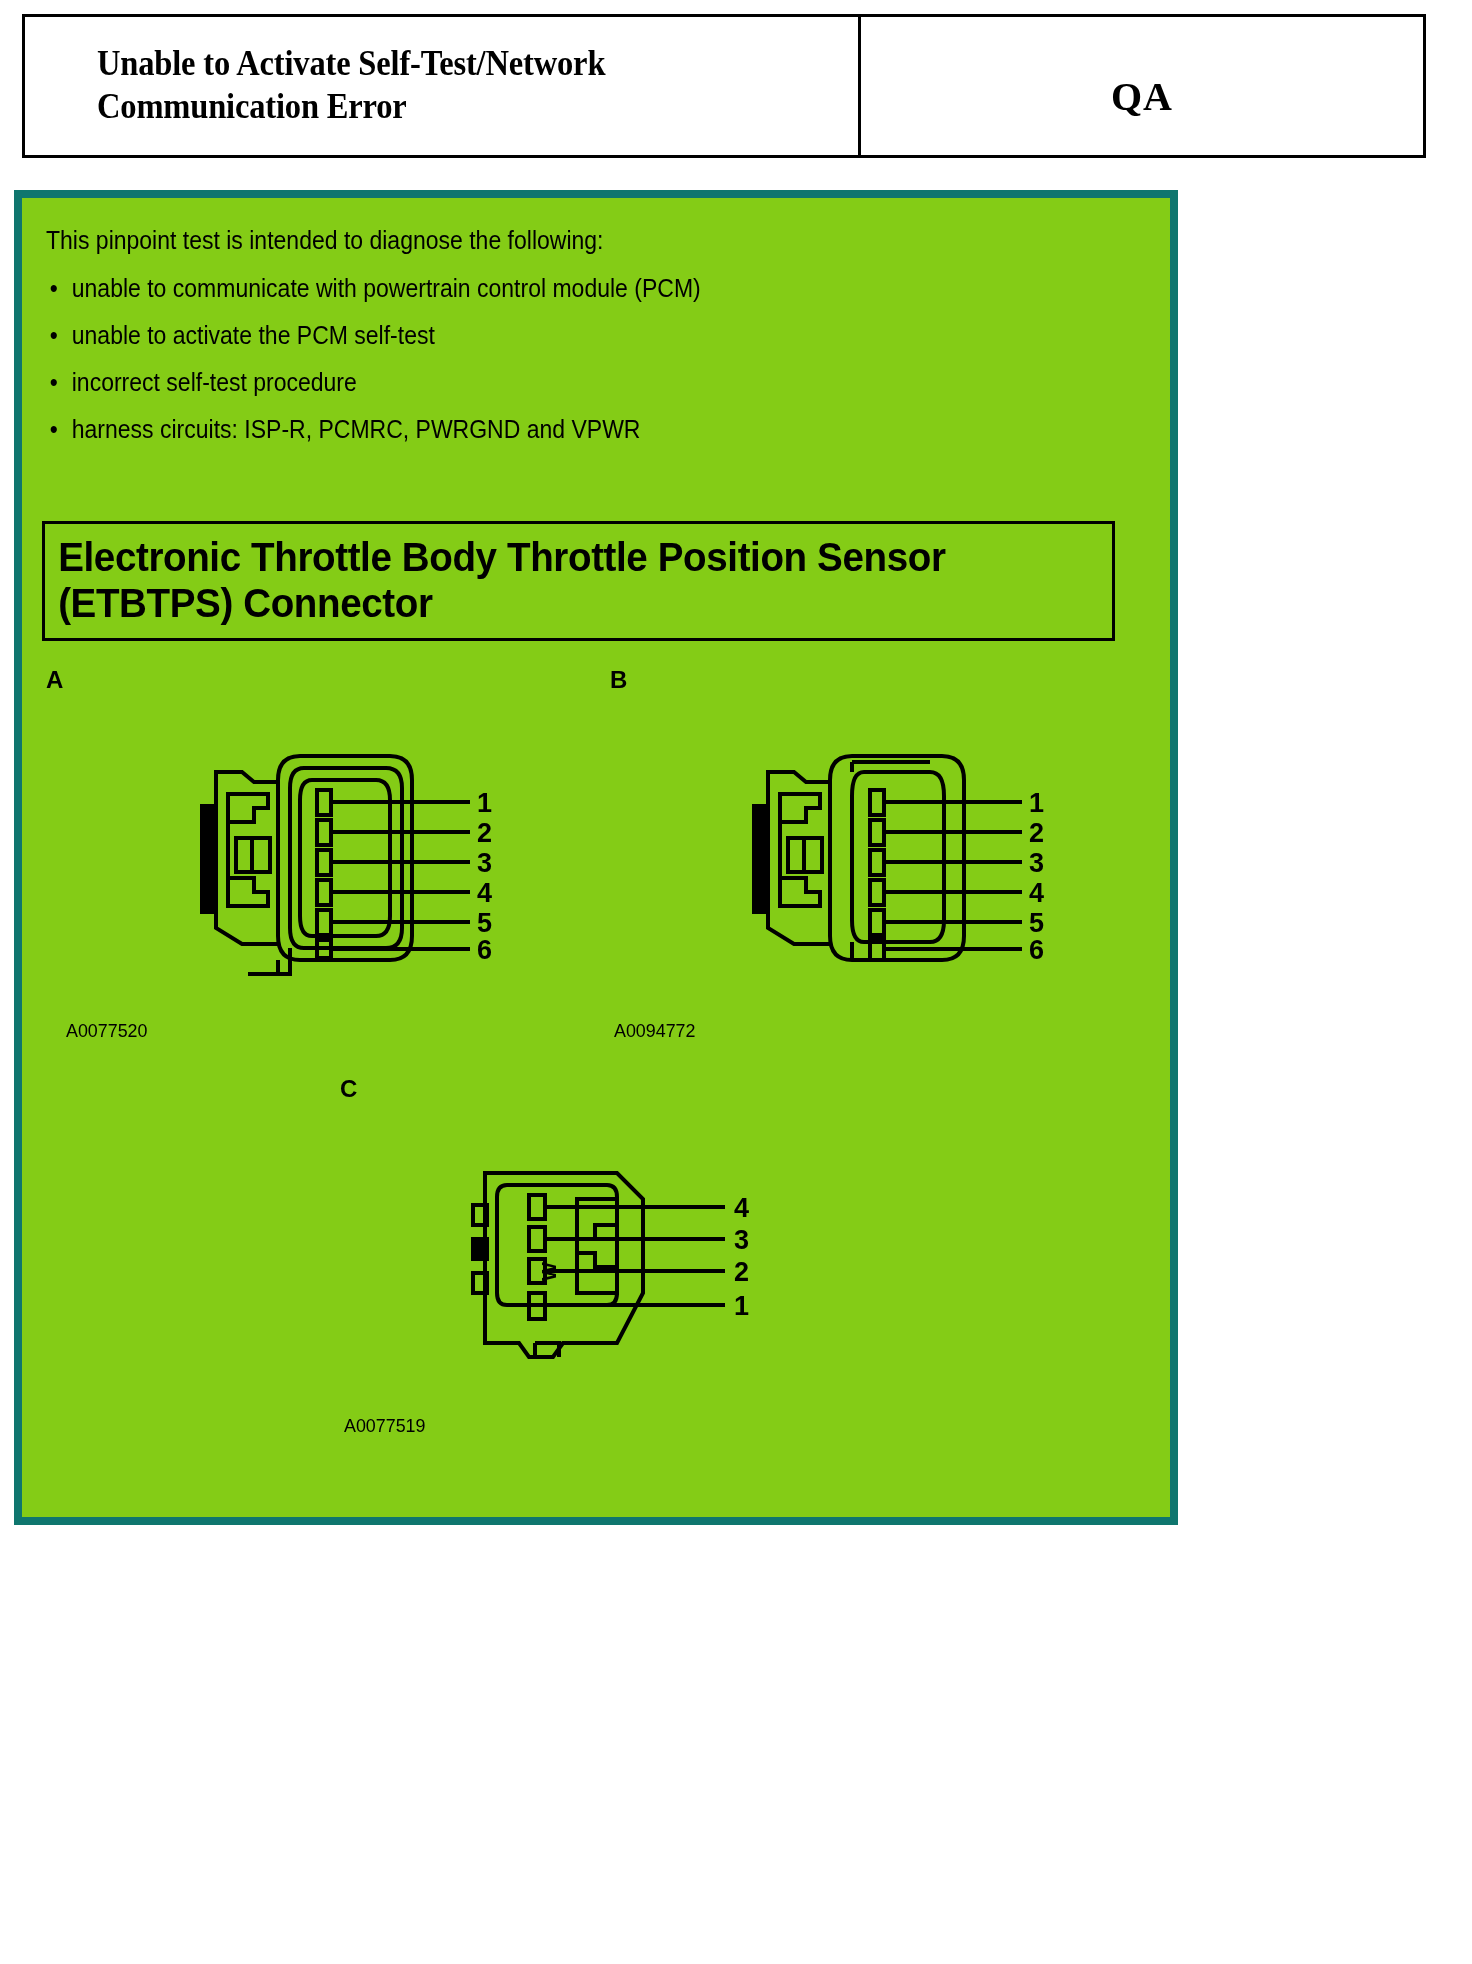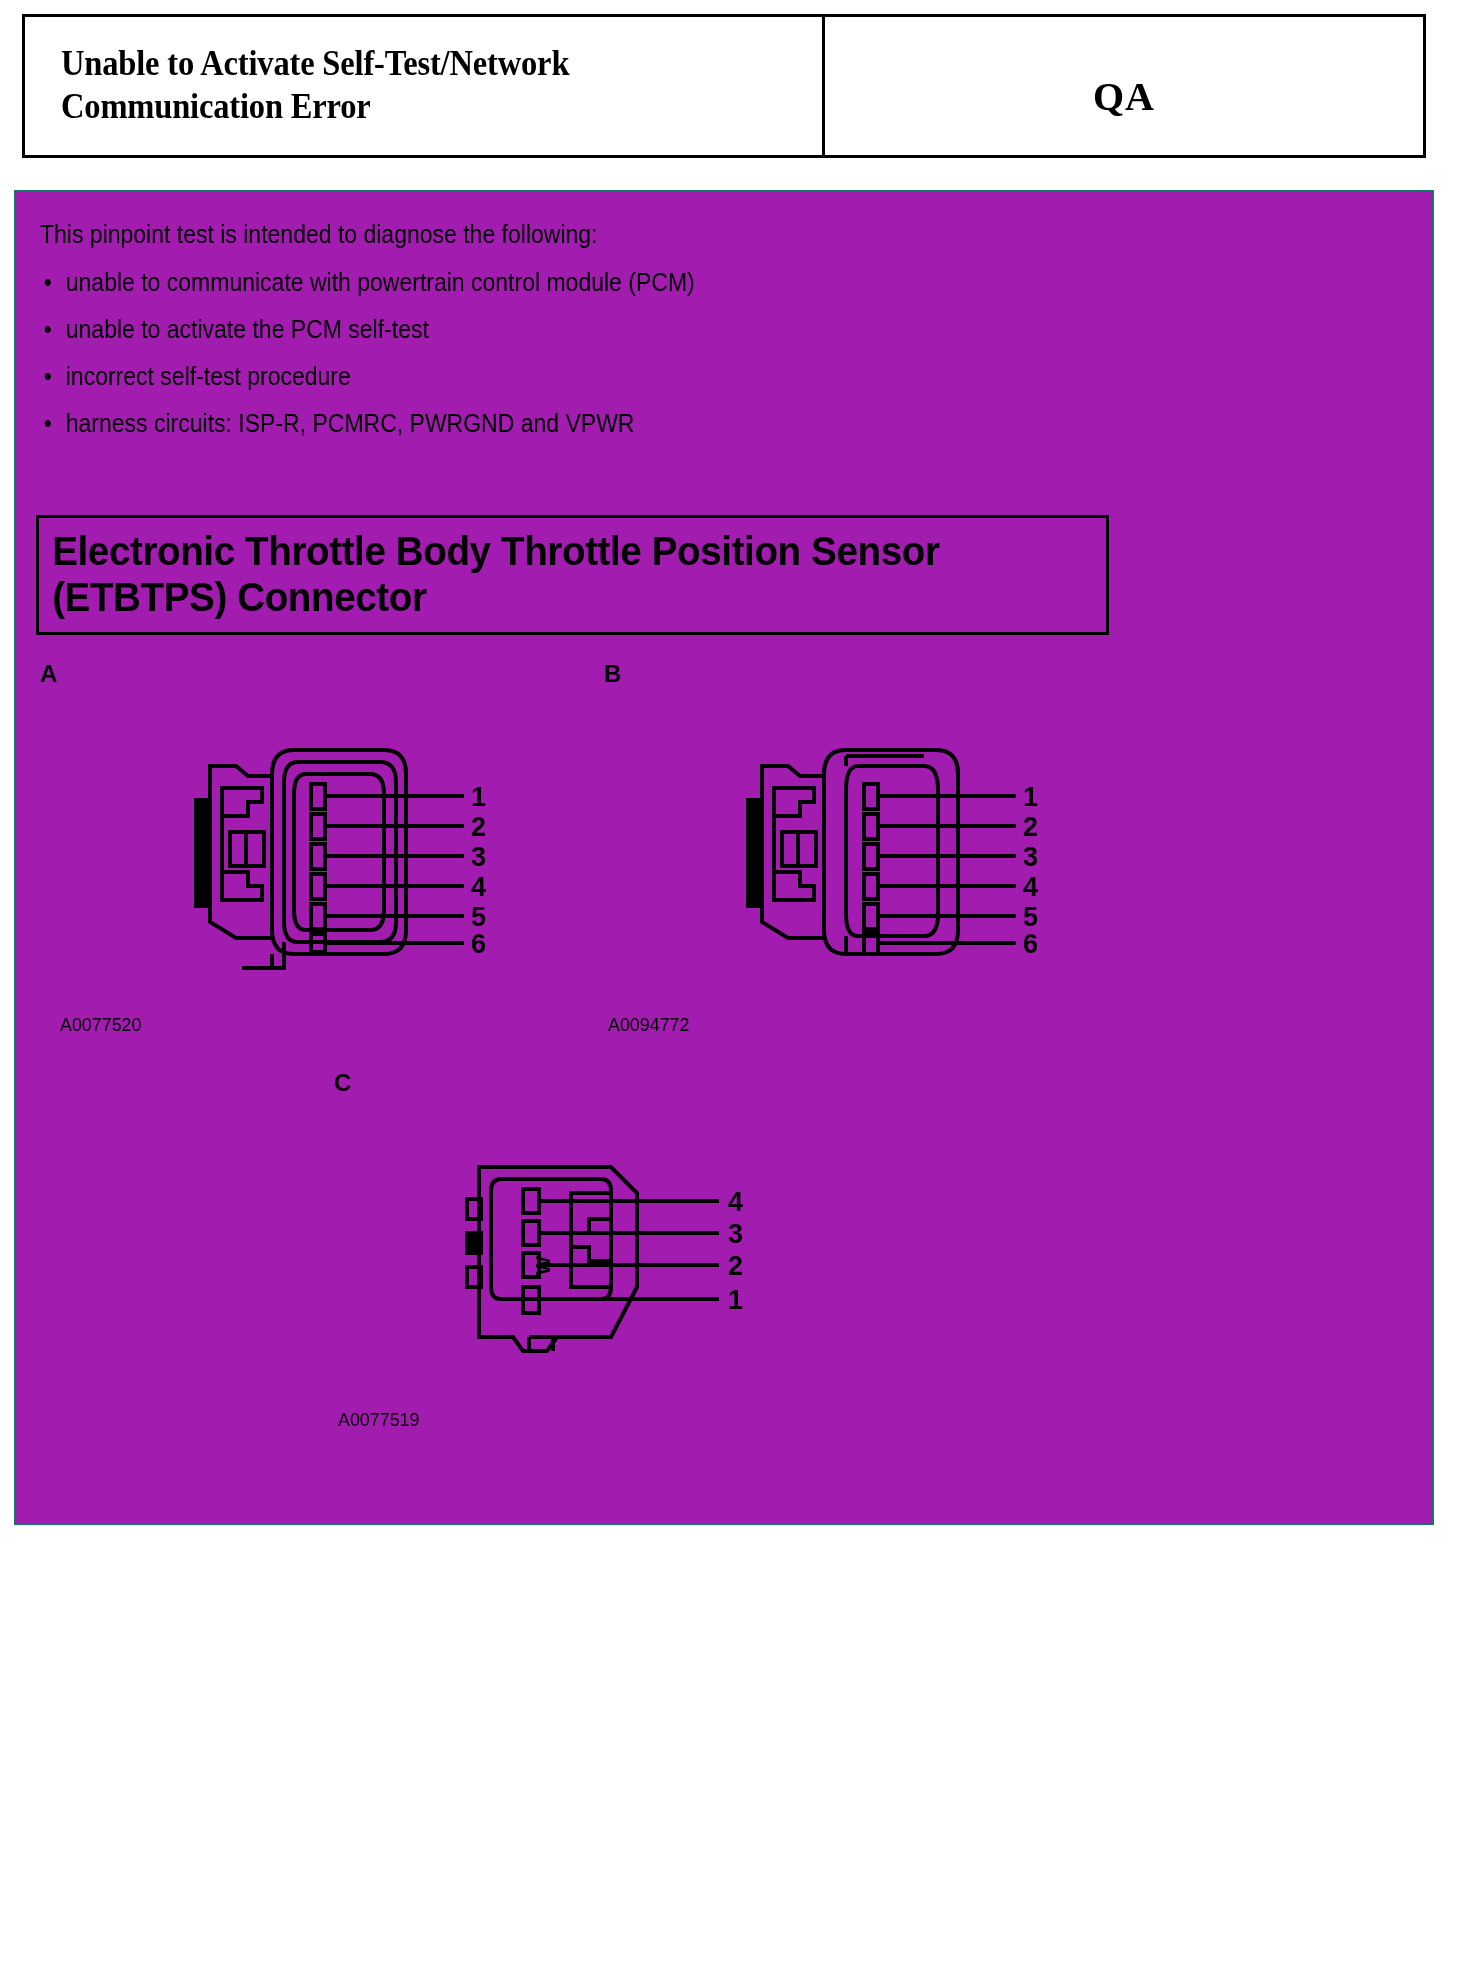--- a/index.html
+++ b/index.html
@@ -1,28 +1,28 @@
 <!DOCTYPE html>
 <html><head>
 <meta charset="utf-8">
 <style>
   html,body{margin:0;padding:0;background:#ffffff;}
   body{width:1472px;height:1964px;position:relative;font-family:"Liberation Sans",sans-serif;color:#000;}
 
   .page{position:absolute;left:0;top:0;width:1472px;height:1964px;background:#fff;}
 
   
-  .header-box{position:absolute;left:22px;top:14px;width:1404px;height:144px;border:3px solid #000;box-sizing:border-box;display:flex;}
+  .header-box{position:absolute;left:22px;top:14px;width:1404px;height:144px;border:3px solid #000;box-sizing:border-box;display:flex;padding-left:36px;}
   .header-title-cell{flex:0 0 800px;box-sizing:border-box;border-right:3px solid #000;display:flex;align-items:center;padding-left:36px;}
   .header-title{font-family:"Liberation Serif",serif;font-weight:bold;font-size:35px;line-height:1.22;letter-spacing:-0.2px;transform:scaleX(0.93);transform-origin:left center;}
   .header-code-cell{flex:1;display:flex;align-items:center;justify-content:center;margin-top:20px;}
   .header-code{font-family:"Liberation Serif",serif;font-weight:bold;font-size:40px;letter-spacing:1px;}
 
   
-  .body-box{position:absolute;left:14px;top:190px;width:1420px;height:1335px;border:2px solid #0f766e;box-sizing:border-box;background:#a21caf;}
+  .body-box{position:absolute;left:14px;top:190px;width:1164px;height:1335px;border:8px solid #0f766e;box-sizing:border-box;background:#84cc16;}
 
   .intro{position:absolute;left:24px;top:28px;font-size:25px;transform:scaleX(0.92);transform-origin:left top;white-space:nowrap;}
 
   .bullets{position:absolute;left:24px;top:76px;width:1100px;}
   .bullet{position:relative;padding-left:28px;font-size:25px;margin-bottom:18px;transform:scaleX(0.92);transform-origin:left top;white-space:nowrap;}
   .bullet .dot{position:absolute;left:4px;top:0px;font-size:25px;line-height:inherit;}
 
   
   .section-box{position:absolute;left:20px;top:323px;width:1073px;height:120px;border:3px solid #000;box-sizing:border-box;display:flex;align-items:center;}
   .section-title{font-size:41px;font-weight:bold;line-height:1.12;padding-left:14px;transform:scaleX(0.94);transform-origin:left center;letter-spacing:-0.4px;}

